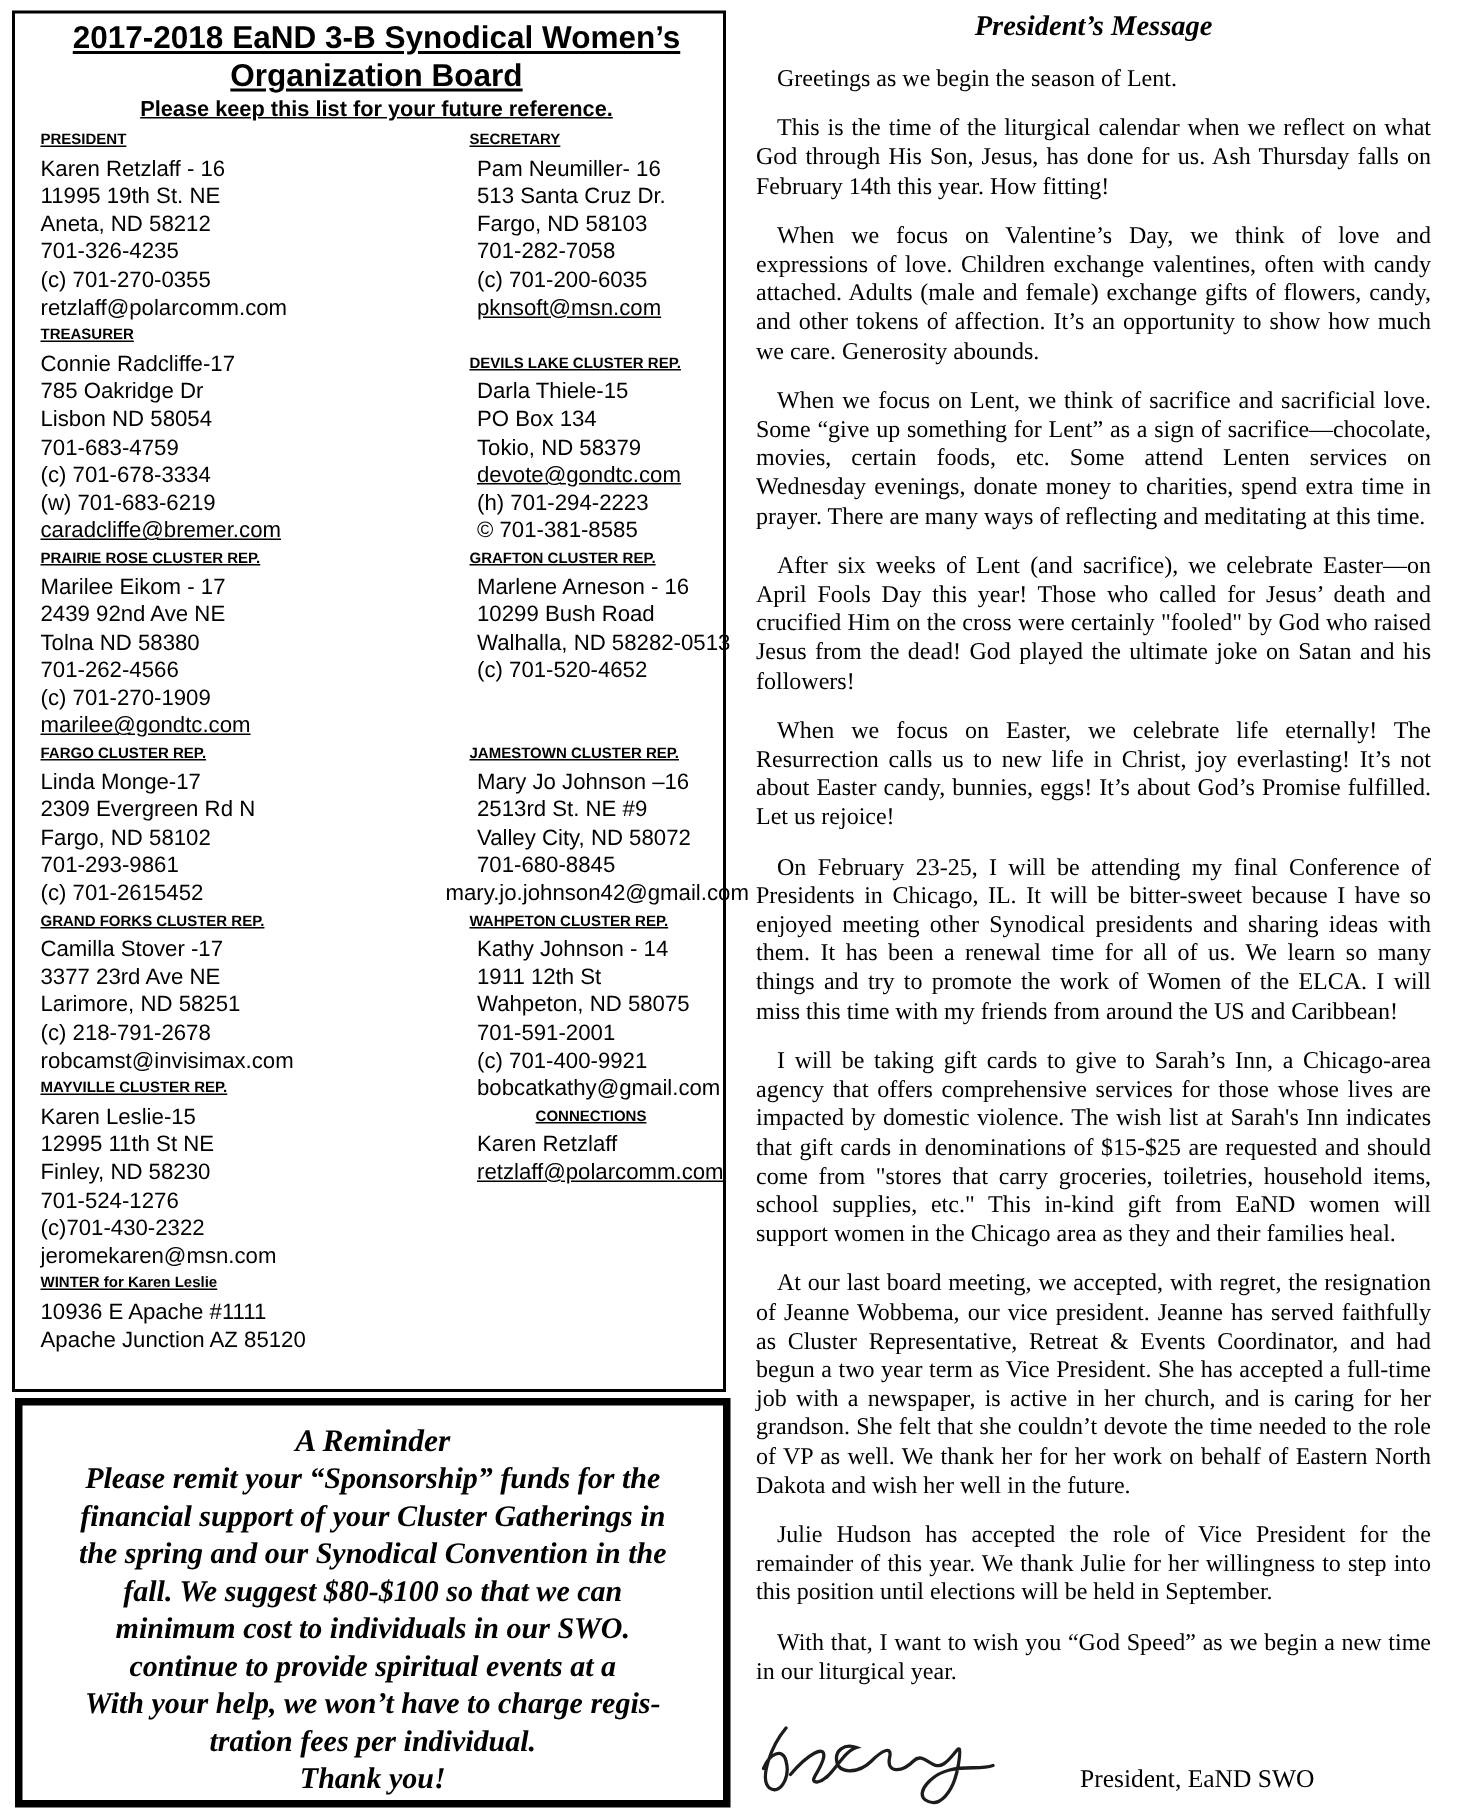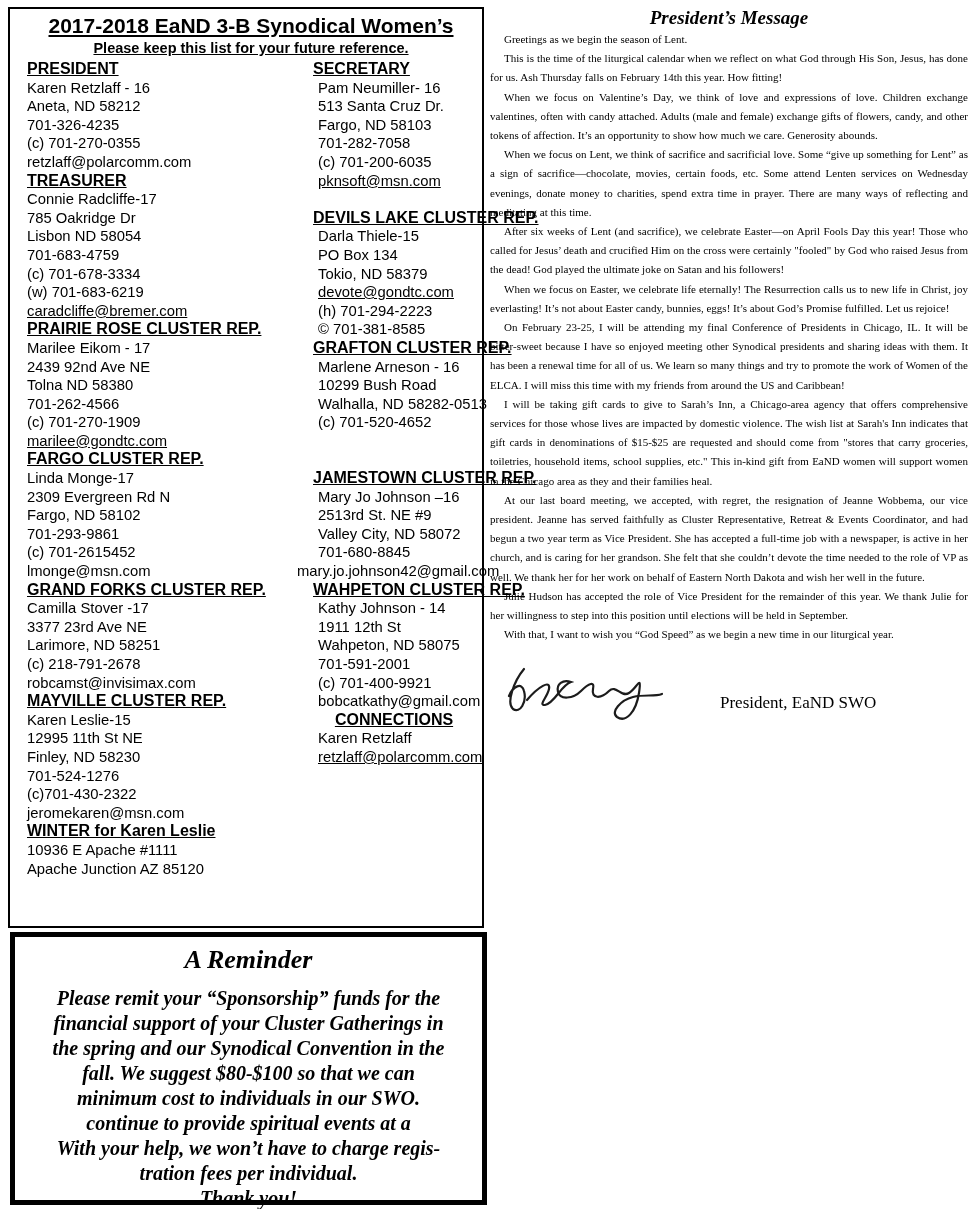--- a/index.html
+++ b/index.html
@@ -18,67 +18,69 @@
   }
   .board-subtitle{
     text-align:center;font-weight:bold;font-size:14.5px;line-height:19px;
     text-decoration:underline;margin-top:1px;
   }
   .board-columns{display:flex;margin-top:2px;}
   .bcol-left{width:286px;flex:none;}
   .bcol-right{flex:1;min-width:0;}
   .board-entry{margin:0;}
   .entry-heading{
-    font-weight:bold;text-decoration:underline;font-size:16px;line-height:18.6px;
+    font-weight:bold;text-decoration:underline;font-size:10px;line-height:18.6px;
     white-space:nowrap;
   }
   .entry-heading.center{text-align:center;}
   .entry-line{font-size:14.8px;line-height:18.6px;white-space:nowrap;}
   .bcol-right .entry-line{padding-left:5px;}
   .entry-line.u{text-decoration:underline;}
   .entry-line.wide{margin-left:-16px;padding-left:0;}
   
   .reminder-box{
     position:absolute;left:10px;top:932px;width:477px;height:273px;
     border:5px solid #000;box-sizing:border-box;text-align:center;
     font-family:"Liberation Serif",serif;font-weight:bold;font-style:italic;
     padding-top:9px;
   }
-  .rem-title{font-size:26px;line-height:28px;margin-bottom:12px;}
+  .rem-title{font-size:21px;line-height:28px;}
   .rem-line{font-size:20px;line-height:25px;}
   
   .message{
     position:absolute;left:490px;top:6px;width:478px;
     font-family:"Liberation Serif",serif;
   }
   .msg-title{
     text-align:center;font-weight:bold;font-style:italic;
     font-size:19px;line-height:23px;margin-bottom:1px;
   }
   .msg-para{
-    margin:0;text-align:justify;text-indent:14px;
-    font-size:11px;line-height:19.2px;font-family:Liberation Serif, serif;
+    margin:14px;text-align:justify;text-indent:14px;
+    font-size:16px;line-height:19.2px;font-family:Liberation Serif, serif;
   }
   .signature-row{display:flex;align-items:flex-end;margin-top:10px;padding-left:4px;gap:32px;}
   .signature-svg{flex:none;}
   .signature-role{
     font-size:17px;line-height:20px;margin-left:14px;margin-bottom:16px;
   }
 </style>
 </head>
 <body>
 
 <div class="board-box">
   <div class="board-title">2017-2018 EaND 3-B Synodical Women’s</div>
+  <div class="board-title">Organization Board</div>
   <div class="board-subtitle">Please keep this list for your future reference.</div>
   <div class="board-columns">
     <div class="bcol-left">
         <div class="board-entry">
           <div class="entry-heading">PRESIDENT</div>
           <div class="entry-line">Karen Retzlaff - 16</div>
+          <div class="entry-line">11995 19th St. NE</div>
           <div class="entry-line">Aneta, ND 58212</div>
           <div class="entry-line">701-326-4235</div>
           <div class="entry-line">(c) 701-270-0355</div>
           <div class="entry-line">retzlaff@polarcomm.com</div>
         </div>
         <div class="board-entry">
           <div class="entry-heading">TREASURER</div>
           <div class="entry-line">Connie Radcliffe-17</div>
           <div class="entry-line">785 Oakridge Dr</div>
           <div class="entry-line">Lisbon ND 58054</div>
@@ -96,21 +98,20 @@
           <div class="entry-line">(c) 701-270-1909</div>
           <div class="entry-line u">marilee@gondtc.com</div>
         </div>
         <div class="board-entry">
           <div class="entry-heading">FARGO CLUSTER REP.</div>
           <div class="entry-line">Linda Monge-17</div>
           <div class="entry-line">2309 Evergreen Rd N</div>
           <div class="entry-line">Fargo, ND 58102</div>
           <div class="entry-line">701-293-9861</div>
           <div class="entry-line">(c)  701-2615452</div>
-          <div class="entry-line">lmonge@msn.com</div>
         </div>
         <div class="board-entry">
           <div class="entry-heading">GRAND FORKS CLUSTER REP. </div>
           <div class="entry-line">Camilla Stover -17</div>
           <div class="entry-line">3377 23rd Ave NE</div>
           <div class="entry-line">Larimore, ND 58251</div>
           <div class="entry-line">(c) 218-791-2678</div>
           <div class="entry-line">robcamst@invisimax.com</div>
         </div>
         <div class="board-entry">

